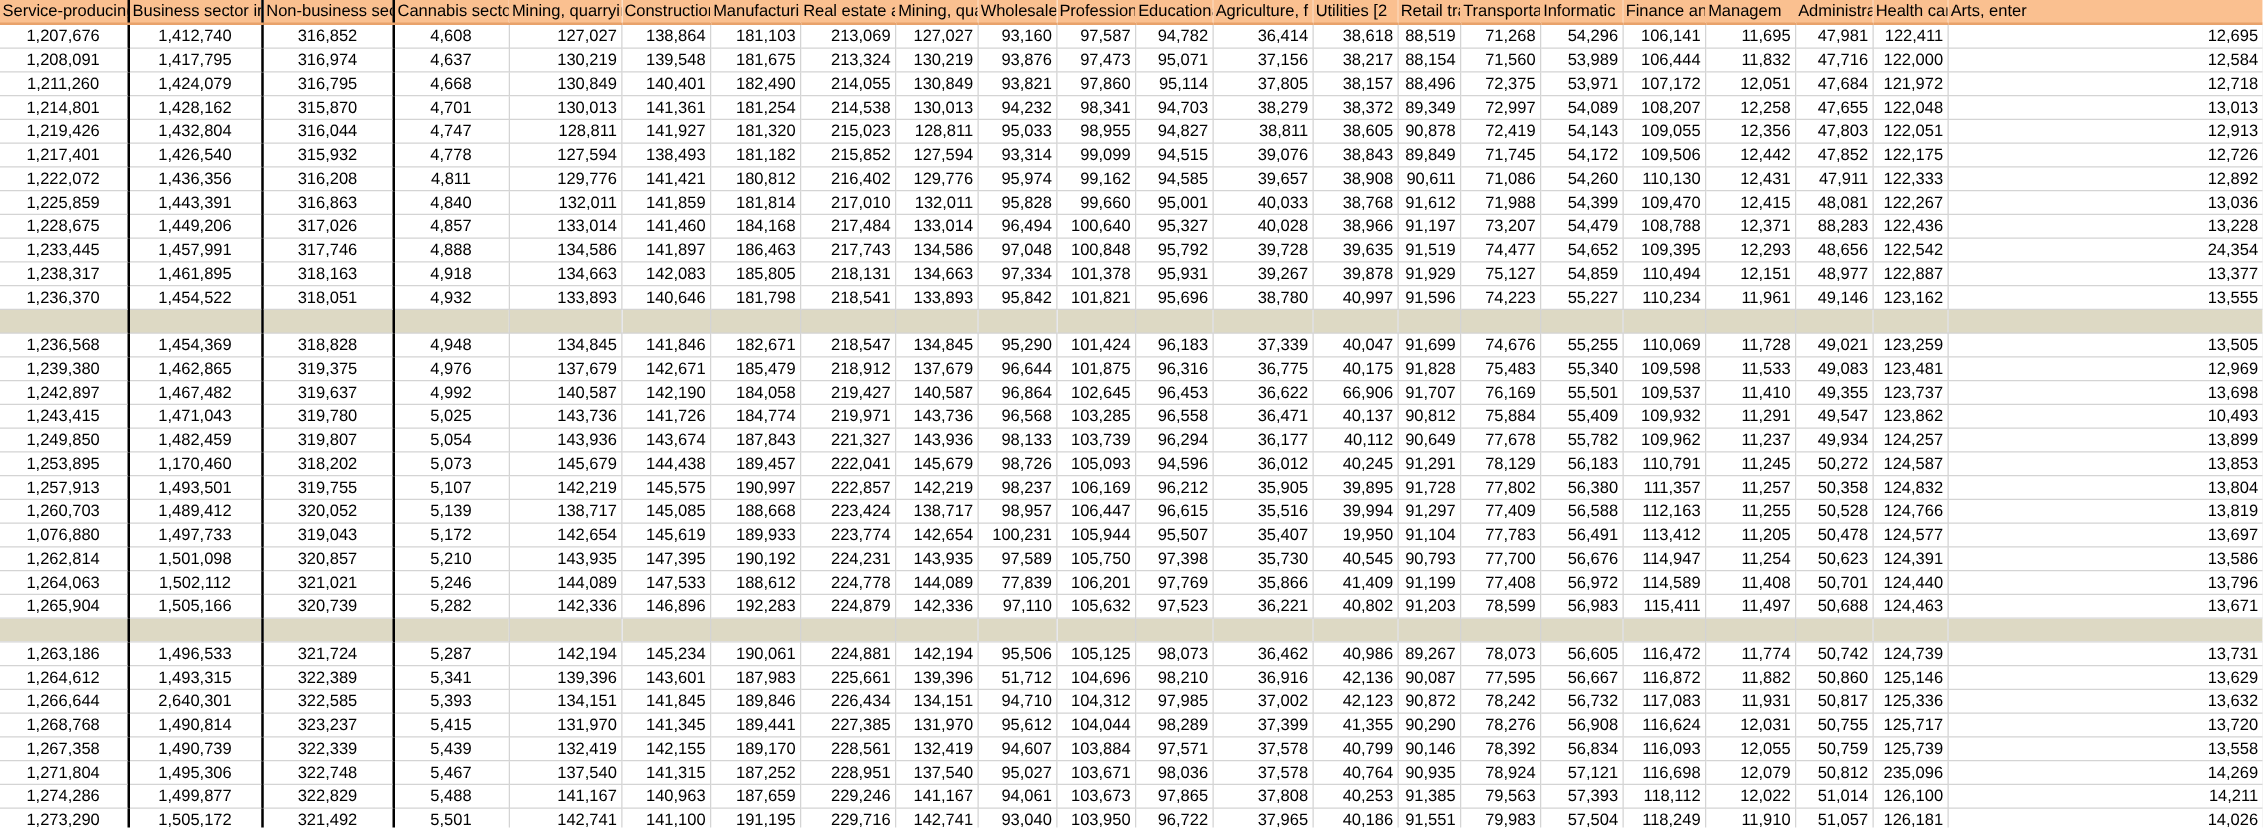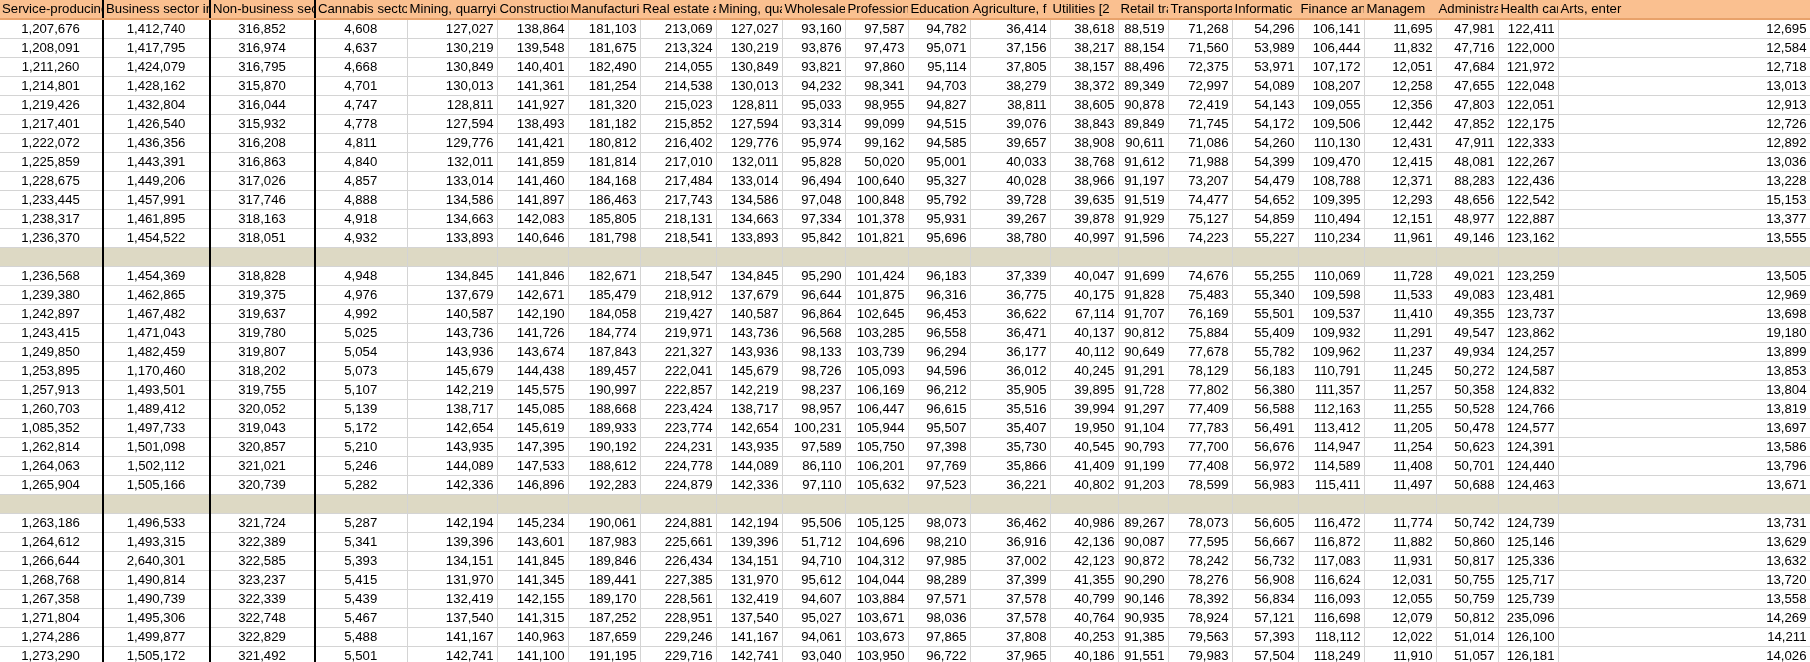--- a/index.html
+++ b/index.html
@@ -239,21 +239,21 @@
         <td class="c0 thick">1,225,859</td>
         <td class="c1 thick">1,443,391</td>
         <td class="c2 thick">316,863</td>
         <td class="c3">4,840</td>
         <td class="c4">132,011</td>
         <td class="c5">141,859</td>
         <td class="c6">181,814</td>
         <td class="c7">217,010</td>
         <td class="c8">132,011</td>
         <td class="c9">95,828</td>
-        <td class="c10">50,020</td>
+        <td class="c10">99,660</td>
         <td class="c11">95,001</td>
         <td class="c12">40,033</td>
         <td class="c13">38,768</td>
         <td class="c14">91,612</td>
         <td class="c15">71,988</td>
         <td class="c16">54,399</td>
         <td class="c17">109,470</td>
         <td class="c18">12,415</td>
         <td class="c19">48,081</td>
         <td class="c20">122,267</td>
@@ -298,21 +298,21 @@
         <td class="c11">95,792</td>
         <td class="c12">39,728</td>
         <td class="c13">39,635</td>
         <td class="c14">91,519</td>
         <td class="c15">74,477</td>
         <td class="c16">54,652</td>
         <td class="c17">109,395</td>
         <td class="c18">12,293</td>
         <td class="c19">48,656</td>
         <td class="c20">122,542</td>
-        <td class="c21">15,153</td>
+        <td class="c21">24,354</td>
       </tr>
       <tr>
         <td class="c0 thick">1,238,317</td>
         <td class="c1 thick">1,461,895</td>
         <td class="c2 thick">318,163</td>
         <td class="c3">4,918</td>
         <td class="c4">134,663</td>
         <td class="c5">142,083</td>
         <td class="c6">185,805</td>
         <td class="c7">218,131</td>
@@ -434,21 +434,21 @@
         <td class="c3">4,992</td>
         <td class="c4">140,587</td>
         <td class="c5">142,190</td>
         <td class="c6">184,058</td>
         <td class="c7">219,427</td>
         <td class="c8">140,587</td>
         <td class="c9">96,864</td>
         <td class="c10">102,645</td>
         <td class="c11">96,453</td>
         <td class="c12">36,622</td>
-        <td class="c13">67,114</td>
+        <td class="c13">66,906</td>
         <td class="c14">91,707</td>
         <td class="c15">76,169</td>
         <td class="c16">55,501</td>
         <td class="c17">109,537</td>
         <td class="c18">11,410</td>
         <td class="c19">49,355</td>
         <td class="c20">123,737</td>
         <td class="c21">13,698</td>
       </tr>
       <tr>
@@ -466,21 +466,21 @@
         <td class="c11">96,558</td>
         <td class="c12">36,471</td>
         <td class="c13">40,137</td>
         <td class="c14">90,812</td>
         <td class="c15">75,884</td>
         <td class="c16">55,409</td>
         <td class="c17">109,932</td>
         <td class="c18">11,291</td>
         <td class="c19">49,547</td>
         <td class="c20">123,862</td>
-        <td class="c21">19,180</td>
+        <td class="c21">10,493</td>
       </tr>
       <tr>
         <td class="c0 thick">1,249,850</td>
         <td class="c1 thick">1,482,459</td>
         <td class="c2 thick">319,807</td>
         <td class="c3">5,054</td>
         <td class="c4">143,936</td>
         <td class="c5">143,674</td>
         <td class="c6">187,843</td>
         <td class="c7">221,327</td>
@@ -565,21 +565,21 @@
         <td class="c14">91,297</td>
         <td class="c15">77,409</td>
         <td class="c16">56,588</td>
         <td class="c17">112,163</td>
         <td class="c18">11,255</td>
         <td class="c19">50,528</td>
         <td class="c20">124,766</td>
         <td class="c21">13,819</td>
       </tr>
       <tr>
-        <td class="c0 thick">1,085,352</td>
+        <td class="c0 thick">1,076,880</td>
         <td class="c1 thick">1,497,733</td>
         <td class="c2 thick">319,043</td>
         <td class="c3">5,172</td>
         <td class="c4">142,654</td>
         <td class="c5">145,619</td>
         <td class="c6">189,933</td>
         <td class="c7">223,774</td>
         <td class="c8">142,654</td>
         <td class="c9">100,231</td>
         <td class="c10">105,944</td>
@@ -622,21 +622,21 @@
       <tr>
         <td class="c0 thick">1,264,063</td>
         <td class="c1 thick">1,502,112</td>
         <td class="c2 thick">321,021</td>
         <td class="c3">5,246</td>
         <td class="c4">144,089</td>
         <td class="c5">147,533</td>
         <td class="c6">188,612</td>
         <td class="c7">224,778</td>
         <td class="c8">144,089</td>
-        <td class="c9">86,110</td>
+        <td class="c9">77,839</td>
         <td class="c10">106,201</td>
         <td class="c11">97,769</td>
         <td class="c12">35,866</td>
         <td class="c13">41,409</td>
         <td class="c14">91,199</td>
         <td class="c15">77,408</td>
         <td class="c16">56,972</td>
         <td class="c17">114,589</td>
         <td class="c18">11,408</td>
         <td class="c19">50,701</td>

